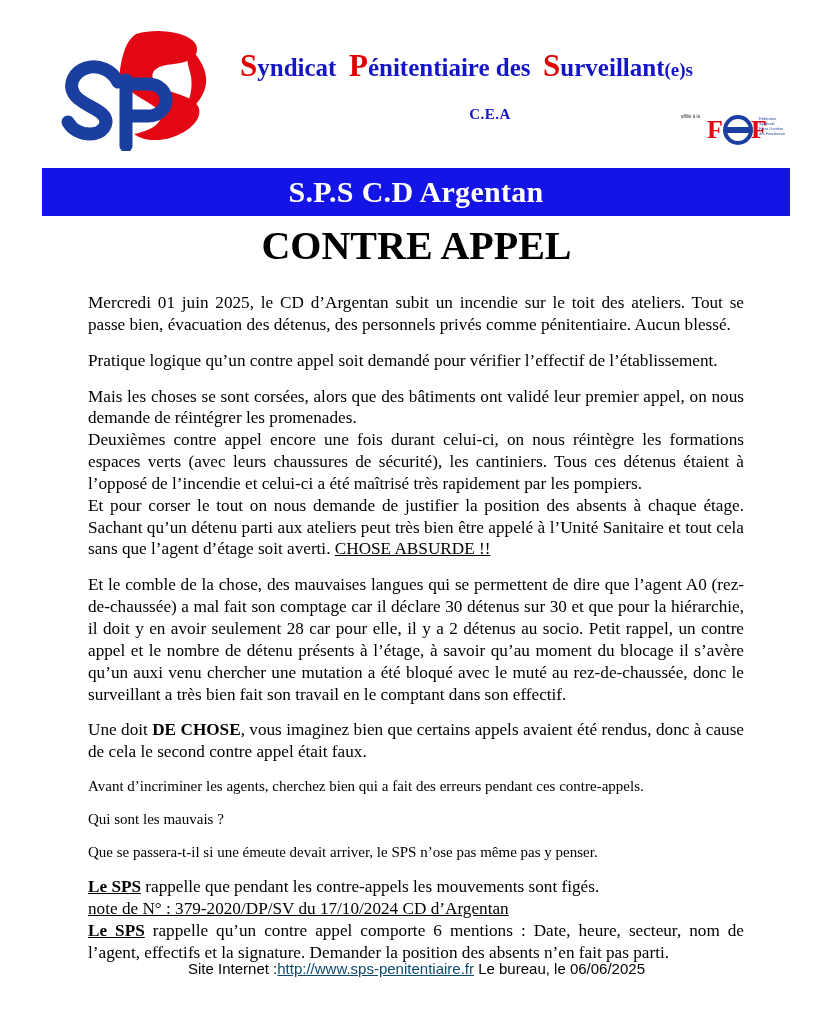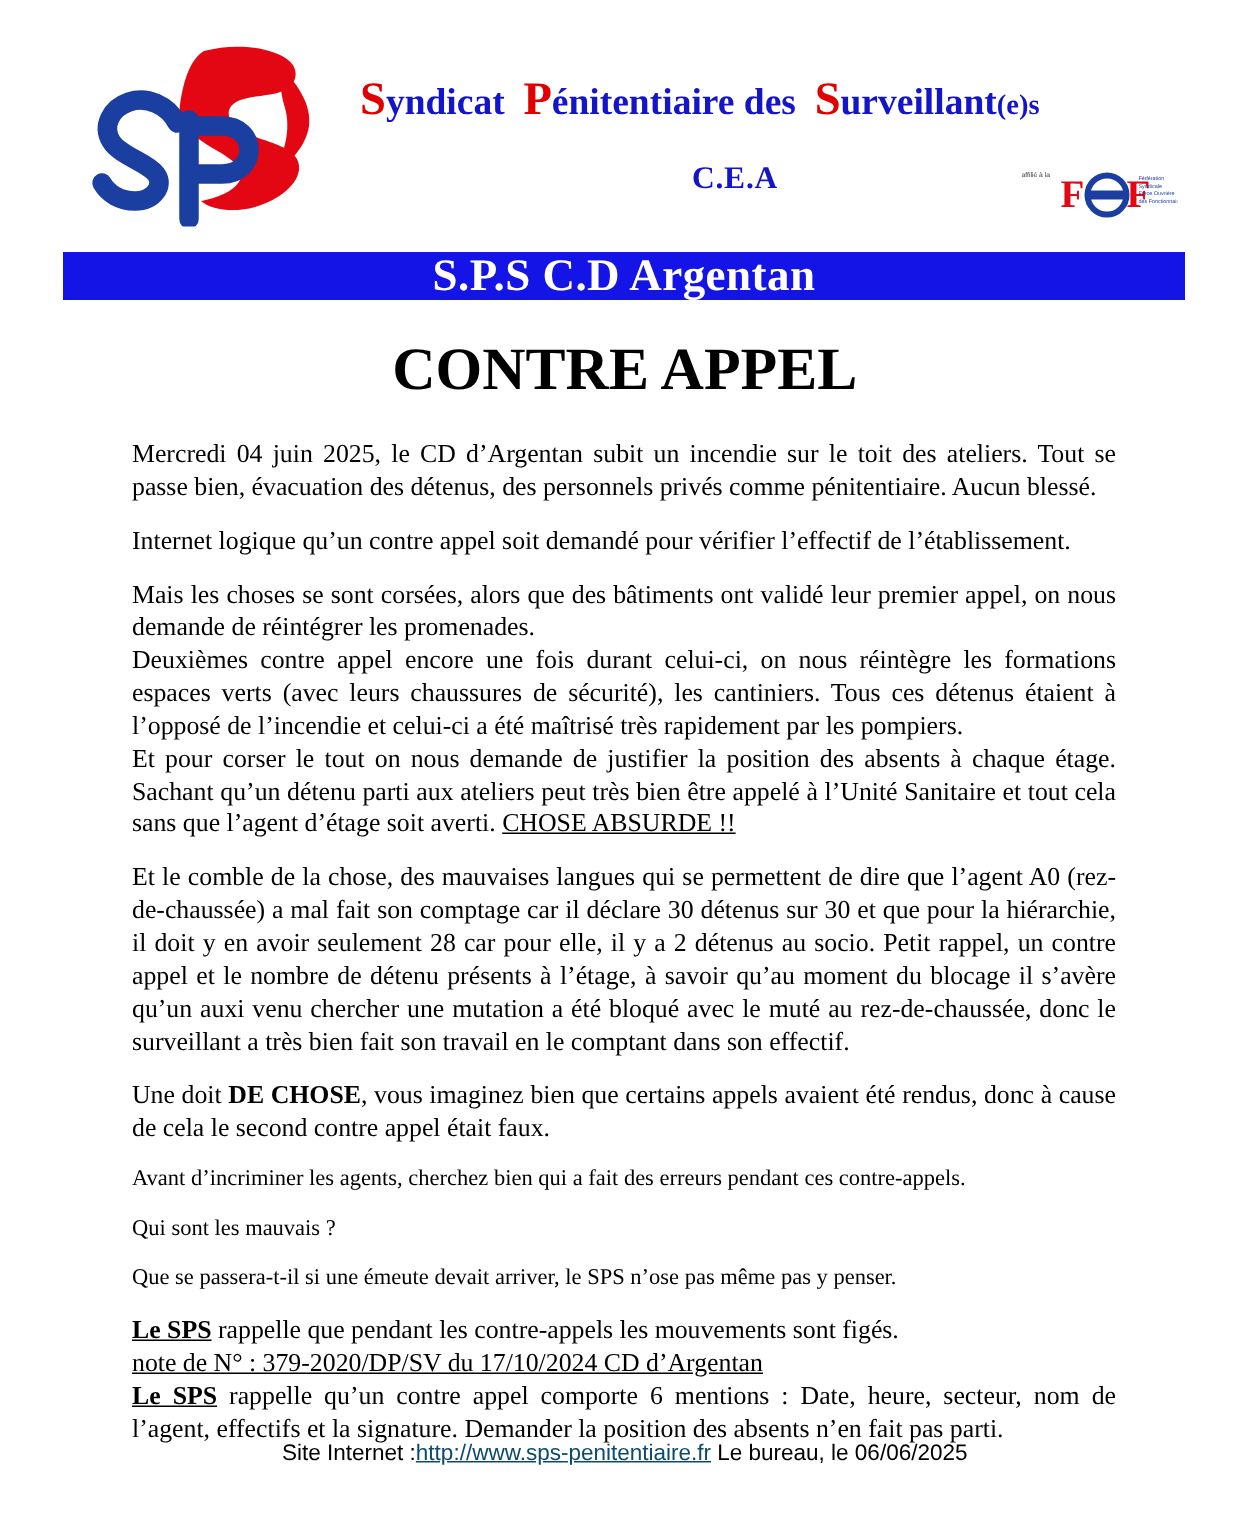--- a/index.html
+++ b/index.html
@@ -53,42 +53,42 @@
   .org-title .cap {
     color: #e00000;
     font-size: 31px;
   }
   .org-title .small {
     font-size: 19px;
   }
   .cea {
     text-align: center;
     font-weight: bold;
-    font-size: 21px;
+    font-size: 15px;
     color: #1414c8;
     margin-top: 22px;
     margin-left: -60px;
     letter-spacing: 0.5px;
   }
 
   .fo-logo {
     position: absolute;
     right: 48px;
     top: 108px;
     width: 104px;
     height: 40px;
   }
 
   
   .banner {
     position: absolute;
     left: 42px;
     top: 168px;
     width: 748px;
-    height: 32px;
+    height: 48px;
     background: #1414e6;
     display: flex;
     align-items: center;
     justify-content: center;
   }
   .banner-text {
     color: #ffffff;
     font-family: "Liberation Serif", serif;
     font-weight: bold;
     font-size: 30px;
@@ -197,23 +197,23 @@
   </div>
 
   <div class="banner">
     <span class="banner-text">S.P.S C.D Argentan</span>
   </div>
 
   <div class="doc-title">CONTRE APPEL</div>
 
   <div class="content">
 
-    <p>Mercredi 04 juin 2025, le CD d’Argentan subit un incendie sur le toit des ateliers. Tout se passe bien, évacuation des détenus, des personnels privés comme pénitentiaire. Aucun blessé.</p>
-
-    <p>Internet logique qu’un contre appel soit demandé pour vérifier l’effectif de l’établissement.</p>
+    <p>Mercredi 01 juin 2025, le CD d’Argentan subit un incendie sur le toit des ateliers. Tout se passe bien, évacuation des détenus, des personnels privés comme pénitentiaire. Aucun blessé.</p>
+
+    <p>Pratique logique qu’un contre appel soit demandé pour vérifier l’effectif de l’établissement.</p>
 
     <p class="tight">Mais les choses se sont corsées, alors que des bâtiments ont validé leur premier appel, on nous demande de réintégrer les promenades.</p>
     <p class="tight">Deuxièmes contre appel encore une fois durant celui-ci, on nous réintègre les formations espaces verts (avec leurs chaussures de sécurité), les cantiniers. Tous ces détenus étaient à l’opposé de l’incendie et celui-ci a été maîtrisé très rapidement par les pompiers.</p>
     <p>
       <span>Et pour corser le tout on nous demande de justifier la position des absents à chaque étage. Sachant qu’un détenu parti aux ateliers peut très bien être appelé à l’Unité Sanitaire et tout cela sans que l’agent d’étage soit averti. </span><span class="u-bold">CHOSE ABSURDE !!</span>
     </p>
 
     <p>Et le comble de la chose, des mauvaises langues qui se permettent de dire que l’agent A0 (rez-de-chaussée) a mal fait son comptage car il déclare 30 détenus sur 30 et que pour la hiérarchie, il doit y en avoir seulement 28 car pour elle, il y a 2 détenus au socio. Petit rappel, un contre appel et le nombre de détenu présents à l’étage, à savoir qu’au moment du blocage il s’avère qu’un auxi venu chercher une mutation a été bloqué avec le muté au rez-de-chaussée, donc le surveillant a très bien fait son travail en le comptant dans son effectif.</p>
 
     <p>

